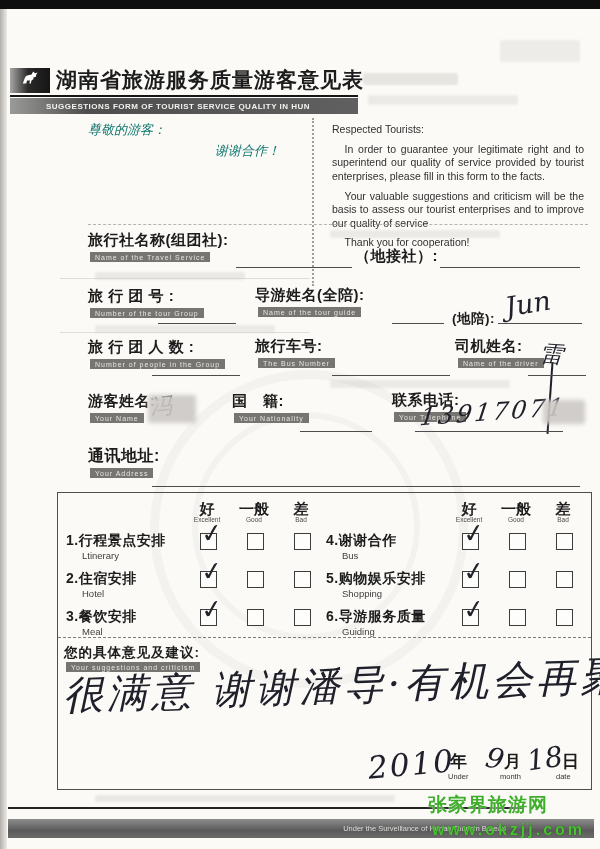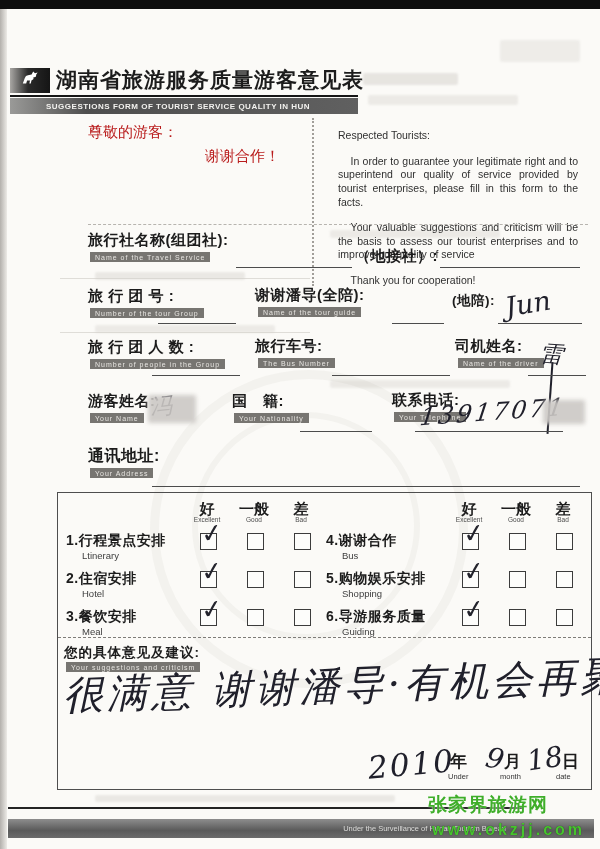--- a/index.html
+++ b/index.html
@@ -17,27 +17,27 @@
   .hdr-row{display:flex;align-items:center;}
   .logo{width:40px;height:25px;background:linear-gradient(90deg,#a9a7a4,#2a2a2a 45%,#151515);
         display:flex;align-items:center;justify-content:center;}
   .title{font-size:21px;font-weight:bold;letter-spacing:1px;margin-left:6px;white-space:nowrap;}
   .hdr-underline{height:2px;background:#161616;width:348px;margin-top:1px;}
   .subbanner{margin-top:1px;width:348px;height:16px;box-sizing:border-box;
              background:linear-gradient(90deg,#9a9a98,#4e4e4e 22%,#606060);
              color:#f3f2ef;font-size:8px;font-weight:bold;letter-spacing:.5px;
              display:flex;align-items:center;padding-left:36px;white-space:nowrap;}
   
-  .intro-cn{font-family:"Liberation Serif",serif;font-size:15px;
-            line-height:1.6;color:#b91c1c;width:218px;}
+  .intro-cn{font-family:"Liberation Serif",serif;font-style:italic;font-size:13px;
+            line-height:1.6;color:#0f766e;width:218px;}
   .intro-cn .body{text-indent:2em;margin:0;}
   .intro-cn .closing{text-align:right;padding-right:26px;}
   .intro-divider{border-left:2px dotted #a19e99;height:168px;}
   .intro-en{width:264px;font-size:10.5px;line-height:1.3;text-align:justify;color:#303030;}
-  .intro-en p{margin:12px;text-indent:1.2em;}
+  .intro-en p{margin:6px;text-indent:1.2em;}
   .intro-en .sal{text-indent:0;}
   .dashes{border-top:1px dashed #b7b4af;}
   
   .flabel{font-weight:bold;font-size:15px;letter-spacing:.5px;white-space:nowrap;}
   .flabel.small{font-size:13.5px;}
   .fsub{display:inline-block;background:#777571;color:#e8e6e2;font-size:7px;
         letter-spacing:1px;padding:1.5px 5px;white-space:nowrap;}
   .uline{position:absolute;border-bottom:1.4px solid #4c4c4c;height:0;}
   .hw{font-family:"DejaVu Serif",serif;font-style:italic;color:#20202b;white-space:nowrap;}
   .blurbox{position:absolute;background:rgba(203,200,196,.9);filter:blur(2px);border-radius:2px;}
@@ -119,24 +119,24 @@
 
   <div class="abs flabel" style="left:88px;top:231px;">旅行社名称(组团社):</div>
   <div class="abs fsub" style="left:90px;top:252px;">Name of the Travel Service</div>
   <div class="uline" style="left:236px;top:267px;width:116px;"></div>
   <div class="abs flabel" style="left:355px;top:247px;">（地接社）:</div>
   <div class="uline" style="left:440px;top:267px;width:140px;"></div>
 
   <div class="abs flabel" style="left:88px;top:287px;">旅 行 团 号 :</div>
   <div class="abs fsub" style="left:90px;top:308px;">Number of the tour Group</div>
   <div class="uline" style="left:158px;top:323px;width:78px;"></div>
-  <div class="abs flabel" style="left:255px;top:286px;">谢谢潘导(全陪):</div>
+  <div class="abs flabel" style="left:255px;top:286px;">导游姓名(全陪):</div>
   <div class="abs fsub" style="left:258px;top:307px;">Name of the tour guide</div>
   <div class="uline" style="left:392px;top:323px;width:52px;"></div>
-  <div class="abs flabel small" style="left:452px;top:292px;">(地陪):</div>
+  <div class="abs flabel small" style="left:452px;top:310px;">(地陪):</div>
   <div class="abs hw" style="left:505px;top:288px;font-size:27px;transform:rotate(-9deg);">Jun</div>
   <div class="uline" style="left:498px;top:323px;width:84px;"></div>
 
   <div class="abs flabel" style="left:88px;top:338px;text-align:right;">旅 行 团 人 数 :</div>
   <div class="abs fsub" style="left:90px;top:359px;">Number of people in the Group</div>
   <div class="uline" style="left:152px;top:375px;width:88px;"></div>
   <div class="abs flabel" style="left:255px;top:337px;">旅行车号:</div>
   <div class="abs fsub" style="left:258px;top:358px;">The Bus Number</div>
   <div class="uline" style="left:332px;top:375px;width:118px;"></div>
   <div class="abs flabel" style="left:455px;top:337px;">司机姓名:</div>

